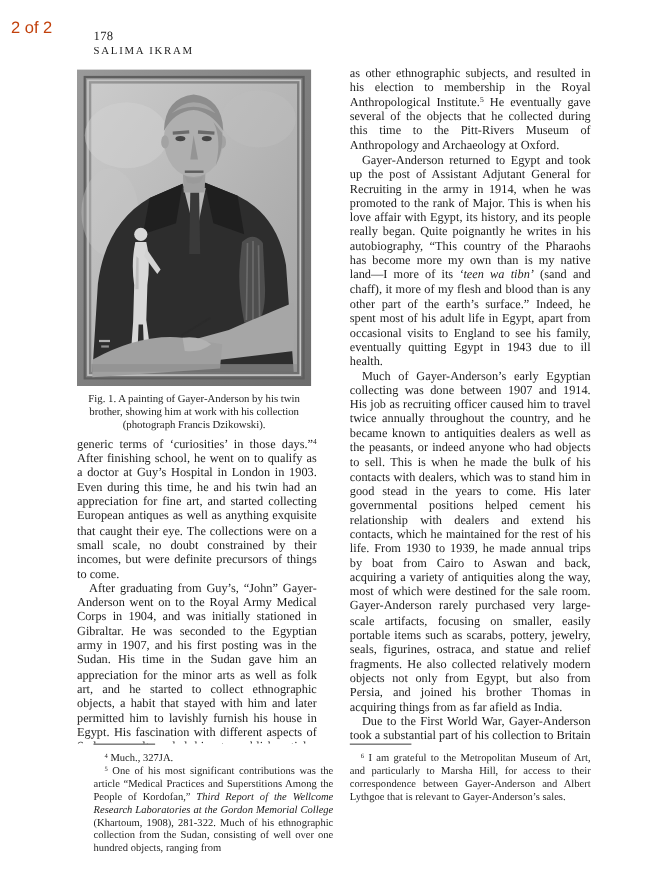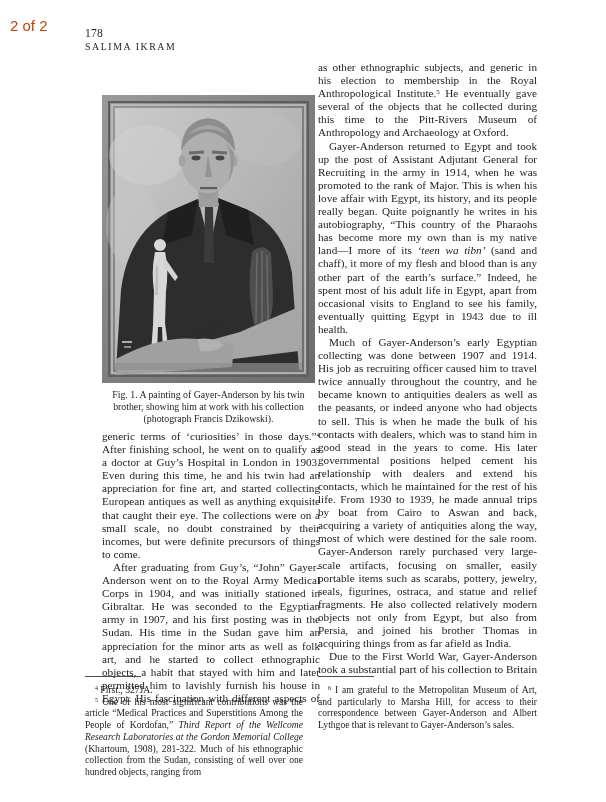--- a/index.html
+++ b/index.html
@@ -15,21 +15,21 @@
   .page-number {
     position: absolute; left: 85px; top: 27px;
     font-size: 11.5px; letter-spacing: 0.3px;
   }
   .running-title {
     position: absolute; left: 85px; top: 41px; width: 452px;
     text-align: left; font-size: 9.8px; letter-spacing: 1.6px;
   }
 
   .col { position: absolute; overflow: hidden; }
-  .col-left  { left: 102px;  top: 63px; width: 218px; height: 613px; margin-top: 32px; }
+  .col-left  { left: 70px;  top: 63px; width: 218px; height: 613px; }
   .col-right { left: 318px; top: 61px; width: 219px; height: 615px; }
 
   .figure-block { width: 213px; margin-bottom: 5px; }
   .figure-block svg { display: block; }
   .figure-caption {
     margin-top: 6px; padding: 0 1px;
     font-size: 9.8px; line-height: 12px; text-align: center;
   }
 
   .para {
@@ -133,31 +133,31 @@
       <div class="figure-caption">Fig. 1.  A painting of Gayer-Anderson by his twin brother, showing him at work with his collection (photograph Francis Dzikowski).</div>
     </div>
     <div>
         <p class="para"><span>generic terms of ‘curiosities’ in those days.”</span><sup>4</sup><span> After finishing school, he went on to qualify as a doctor at Guy’s Hospital in London in 1903. Even during this time, he and his twin had an appreciation for fine art, and started collecting European antiques as well as anything exquisite that caught their eye. The collections were on a small scale, no doubt constrained by their incomes, but were definite precursors of things to come.</span></p>
         <p class="para ind"><span>After graduating from Guy’s, “John” Gayer-Anderson went on to the Royal Army Medical Corps in 1904, and was initially stationed in Gibraltar. He was seconded to the Egyptian army in 1907, and his first posting was in the Sudan. His time in the Sudan gave him an appreciation for the minor arts as well as folk art, and he started to collect ethnographic objects, a habit that stayed with him and later permitted him to lavishly furnish his house in Egypt. His fascination with different aspects of Sudanese culture led him to publish articles dealing with medical anthropology as well</span></p>
       </div>
   </div>
 
   <div class="col col-right">
     <div>
-        <p class="para"><span>as other ethnographic subjects, and generic in his election to membership in the Royal Anthropological Institute.</span><sup>5</sup><span> He eventually gave several of the objects that he collected during this time to the Pitt-Rivers Museum of Anthropology and Archaeology at Oxford.</span></p>
+        <p class="para"><span>as other ethnographic subjects, and resulted in his election to membership in the Royal Anthropological Institute.</span><sup>5</sup><span> He eventually gave several of the objects that he collected during this time to the Pitt-Rivers Museum of Anthropology and Archaeology at Oxford.</span></p>
         <p class="para ind"><span>Gayer-Anderson returned to Egypt and took up the post of Assistant Adjutant General for Recruiting in the army in 1914, when he was promoted to the rank of Major. This is when his love affair with Egypt, its history, and its people really began. Quite poignantly he writes in his autobiography, “This country of the Pharaohs has become more my own than is my native land—I more of its </span><em>‘teen wa tibn’</em><span> (sand and chaff), it more of my flesh and blood than is any other part of the earth’s surface.” Indeed, he spent most of his adult life in Egypt, apart from occasional visits to England to see his family, eventually quitting Egypt in 1943 due to ill health.</span></p>
         <p class="para ind"><span>Much of Gayer-Anderson’s early Egyptian collecting was done between 1907 and 1914. His job as recruiting officer caused him to travel twice annually throughout the country, and he became known to antiquities dealers as well as the peasants, or indeed anyone who had objects to sell. This is when he made the bulk of his contacts with dealers, which was to stand him in good stead in the years to come. His later governmental positions helped cement his relationship with dealers and extend his contacts, which he maintained for the rest of his life. From 1930 to 1939, he made annual trips by boat from Cairo to Aswan and back, acquiring a variety of antiquities along the way, most of which were destined for the sale room. Gayer-Anderson rarely purchased very large-scale artifacts, focusing on smaller, easily portable items such as scarabs, pottery, jewelry, seals, figurines, ostraca, and statue and relief fragments. He also collected relatively modern objects not only from Egypt, but also from Persia, and joined his brother Thomas in acquiring things from as far afield as India.</span></p>
         <p class="para ind"><span>Due to the First World War, Gayer-Anderson took a substantial part of his collection to Britain in 1917, and lodged it for safety as a loan at the Ashmolean Museum in Oxford until 1925.</span></p>
       </div>
   </div>
 
   <div class="fnotes fnotes-left">
     <hr class="fn-rule">
     <div>
-        <p class="para ind"><sup>4</sup><span> First., 327JA.</span></p>
+        <p class="para ind"><sup>4</sup><span> Much., 327JA.</span></p>
         <p class="para ind"><sup>5</sup><span> One of his most significant contributions was the article “Medical Practices and Superstitions Among the People of Kordofan,” </span><em>Third Report of the Wellcome Research Laboratories at the Gordon Memorial College</em><span> (Khartoum, 1908), 281-322. Much of his ethnographic collection from the Sudan, consisting of well over one hundred objects, ranging from</span></p>
       </div>
   </div>
 
   <div class="fnotes fnotes-right">
     <hr class="fn-rule">
     <div>
         <p class="para ind"><sup>6</sup><span> I am grateful to the Metropolitan Museum of Art, and particularly to Marsha Hill, for access to their correspondence between Gayer-Anderson and Albert Lythgoe that is relevant to Gayer-Anderson’s sales.</span></p>
       </div>
   </div>

